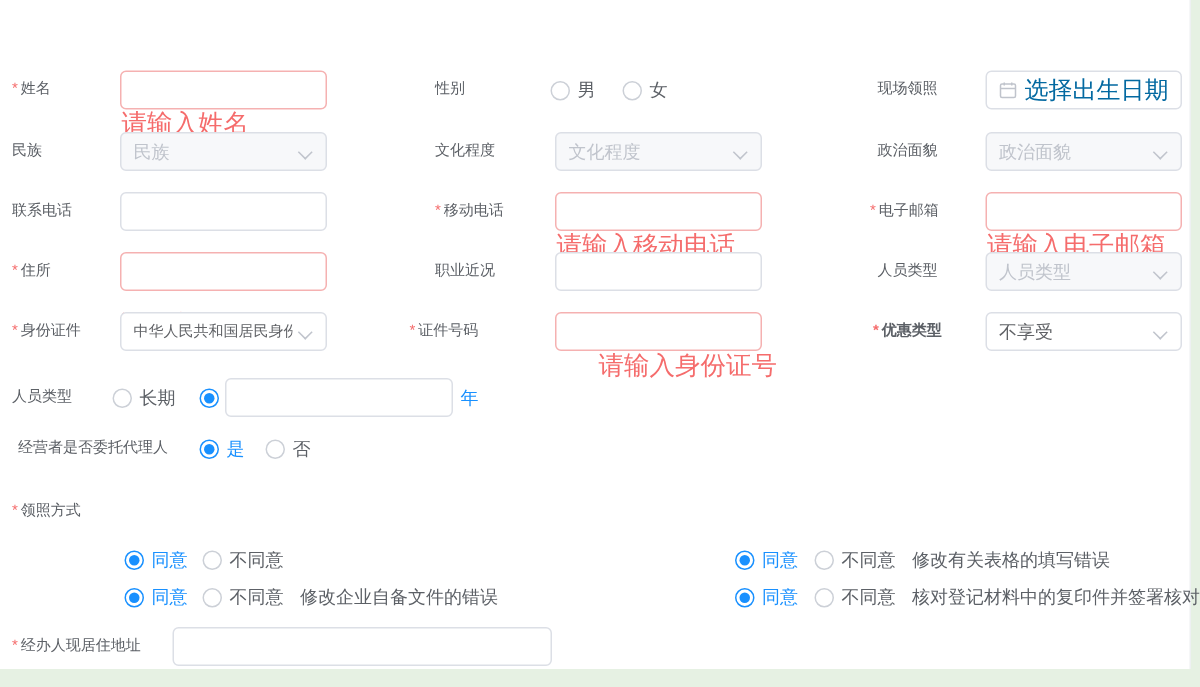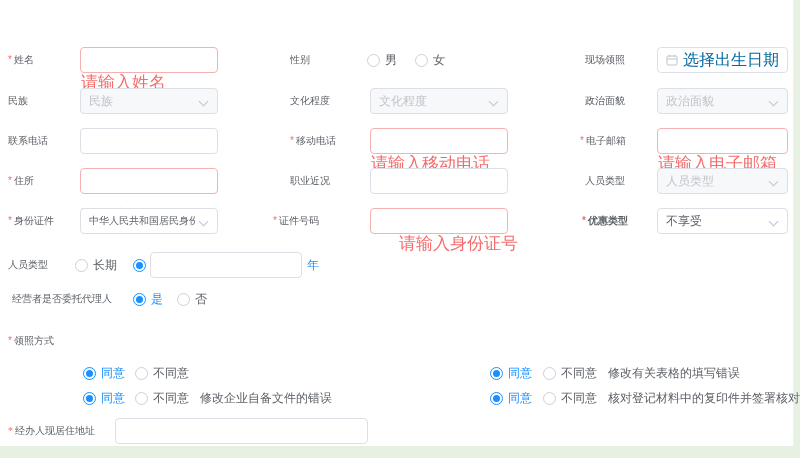--- a/index.html
+++ b/index.html
@@ -180,17 +180,17 @@
     <div class="radio abs" style="left:490px;top:391px;">
         <span class="rdot on"></span>
         <span class="blue">同意</span>
       </div>
     <div class="radio abs" style="left:543px;top:391px;">
         <span class="rdot"></span>
         <span>不同意</span>
         <span class="desc">核对登记材料中的复印件并签署核对意见</span>
       </div>
 
-    <div class="lbl" style="left:8px;top:418px;font-family:Liberation Serif, serif;"><span class="star">*</span><span>经办人现居住地址</span></div>
+    <div class="lbl" style="left:8px;top:418px;"><span class="star">*</span><span>经办人现居住地址</span></div>
     <div class="fld" style="left:115px;top:418px;width:253px;"><input value="" style=""></div>
 
   </div>
 </div>
 
 </body></html>

